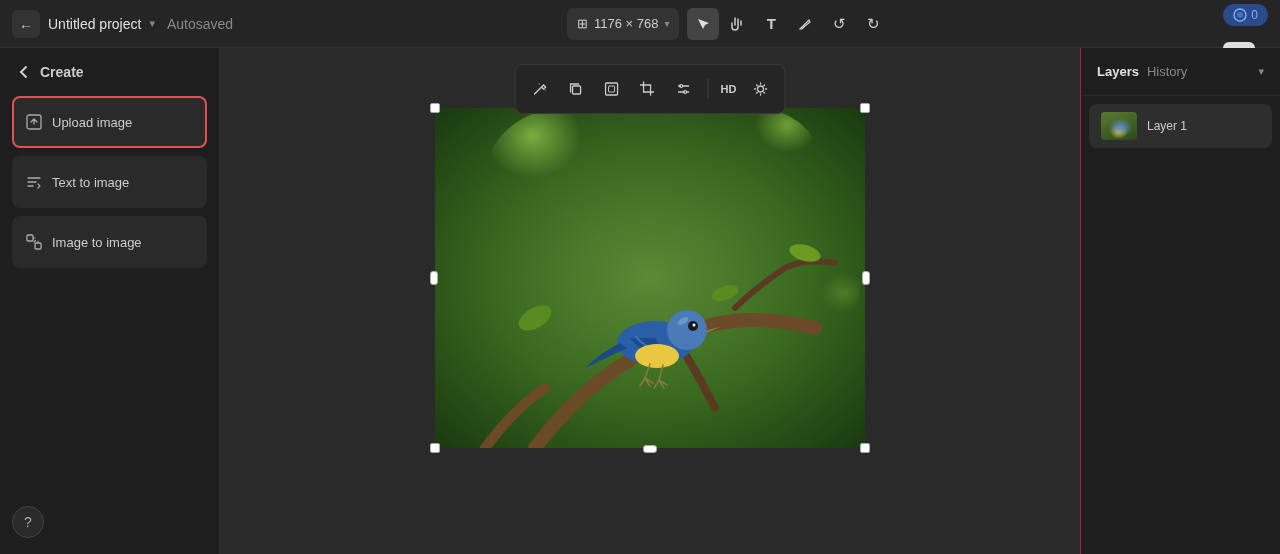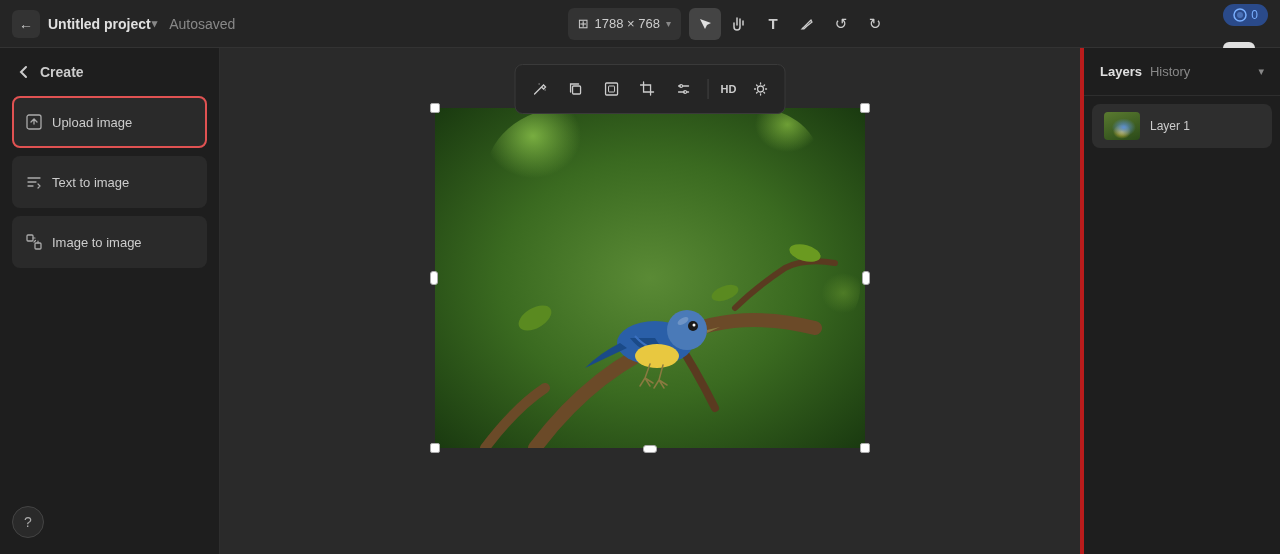--- a/index.html
+++ b/index.html
@@ -34,23 +34,23 @@
       width: 28px; height: 28px;
       background: #333;
       border-radius: 6px;
       display: flex; align-items: center; justify-content: center;
       cursor: pointer;
       color: #ccc;
       font-size: 14px;
     }
     .project-name {
       font-size: 14px;
-      font-weight: 700;
+      font-weight: 400;
       color: #e0e0e0;
-      display: flex; align-items: center; gap: 1px;
+      display: flex; align-items: center; gap: 8px;
       cursor: pointer;
     }
     .autosaved {
       font-size: 14px;
       color: #888;
       margin-left: 4px;
     }
     .topbar-center {
       flex: 1;
       display: flex;
@@ -285,21 +285,21 @@
       cursor: pointer;
       color: #555;
       font-size: 13px;
       border: 1px solid #ccc;
     }
 
     
     .right-sidebar {
       width: 200px;
       background: #1e1e1e;
-      border-left: 4px solid #b91c1c;
+      border-left: 1px solid #b91c1c;
       display: flex;
       flex-direction: column;
       flex-shrink: 0;
     }
     .right-sidebar-header {
       display: flex;
       align-items: center;
       padding: 12px 16px;
       border-bottom: 1px solid #2e2e2e;
       gap: 8px;
@@ -362,21 +362,21 @@
     <div class="project-name">
       <span>Untitled project</span>
       <span style="color:#888;font-size:11px;">▾</span>
     </div>
     <span class="autosaved">Autosaved</span>
   </div>
 
   <div class="topbar-center">
     <button class="canvas-size-btn">
       <span>⊞</span>
-      <span>1788 × 768</span>
+      <span>1176 × 768</span>
       <span style="font-size:10px;color:#888;">▾</span>
     </button>
 
     <div class="tool-group">
       <button class="tool-btn active">
         <svg width="14" height="14" viewBox="0 0 14 14" fill="none">
           <path d="M2 2L7 12L9 8L13 6L2 2Z" fill="#e0e0e0"></path>
         </svg>
       </button>
       <button class="tool-btn">

